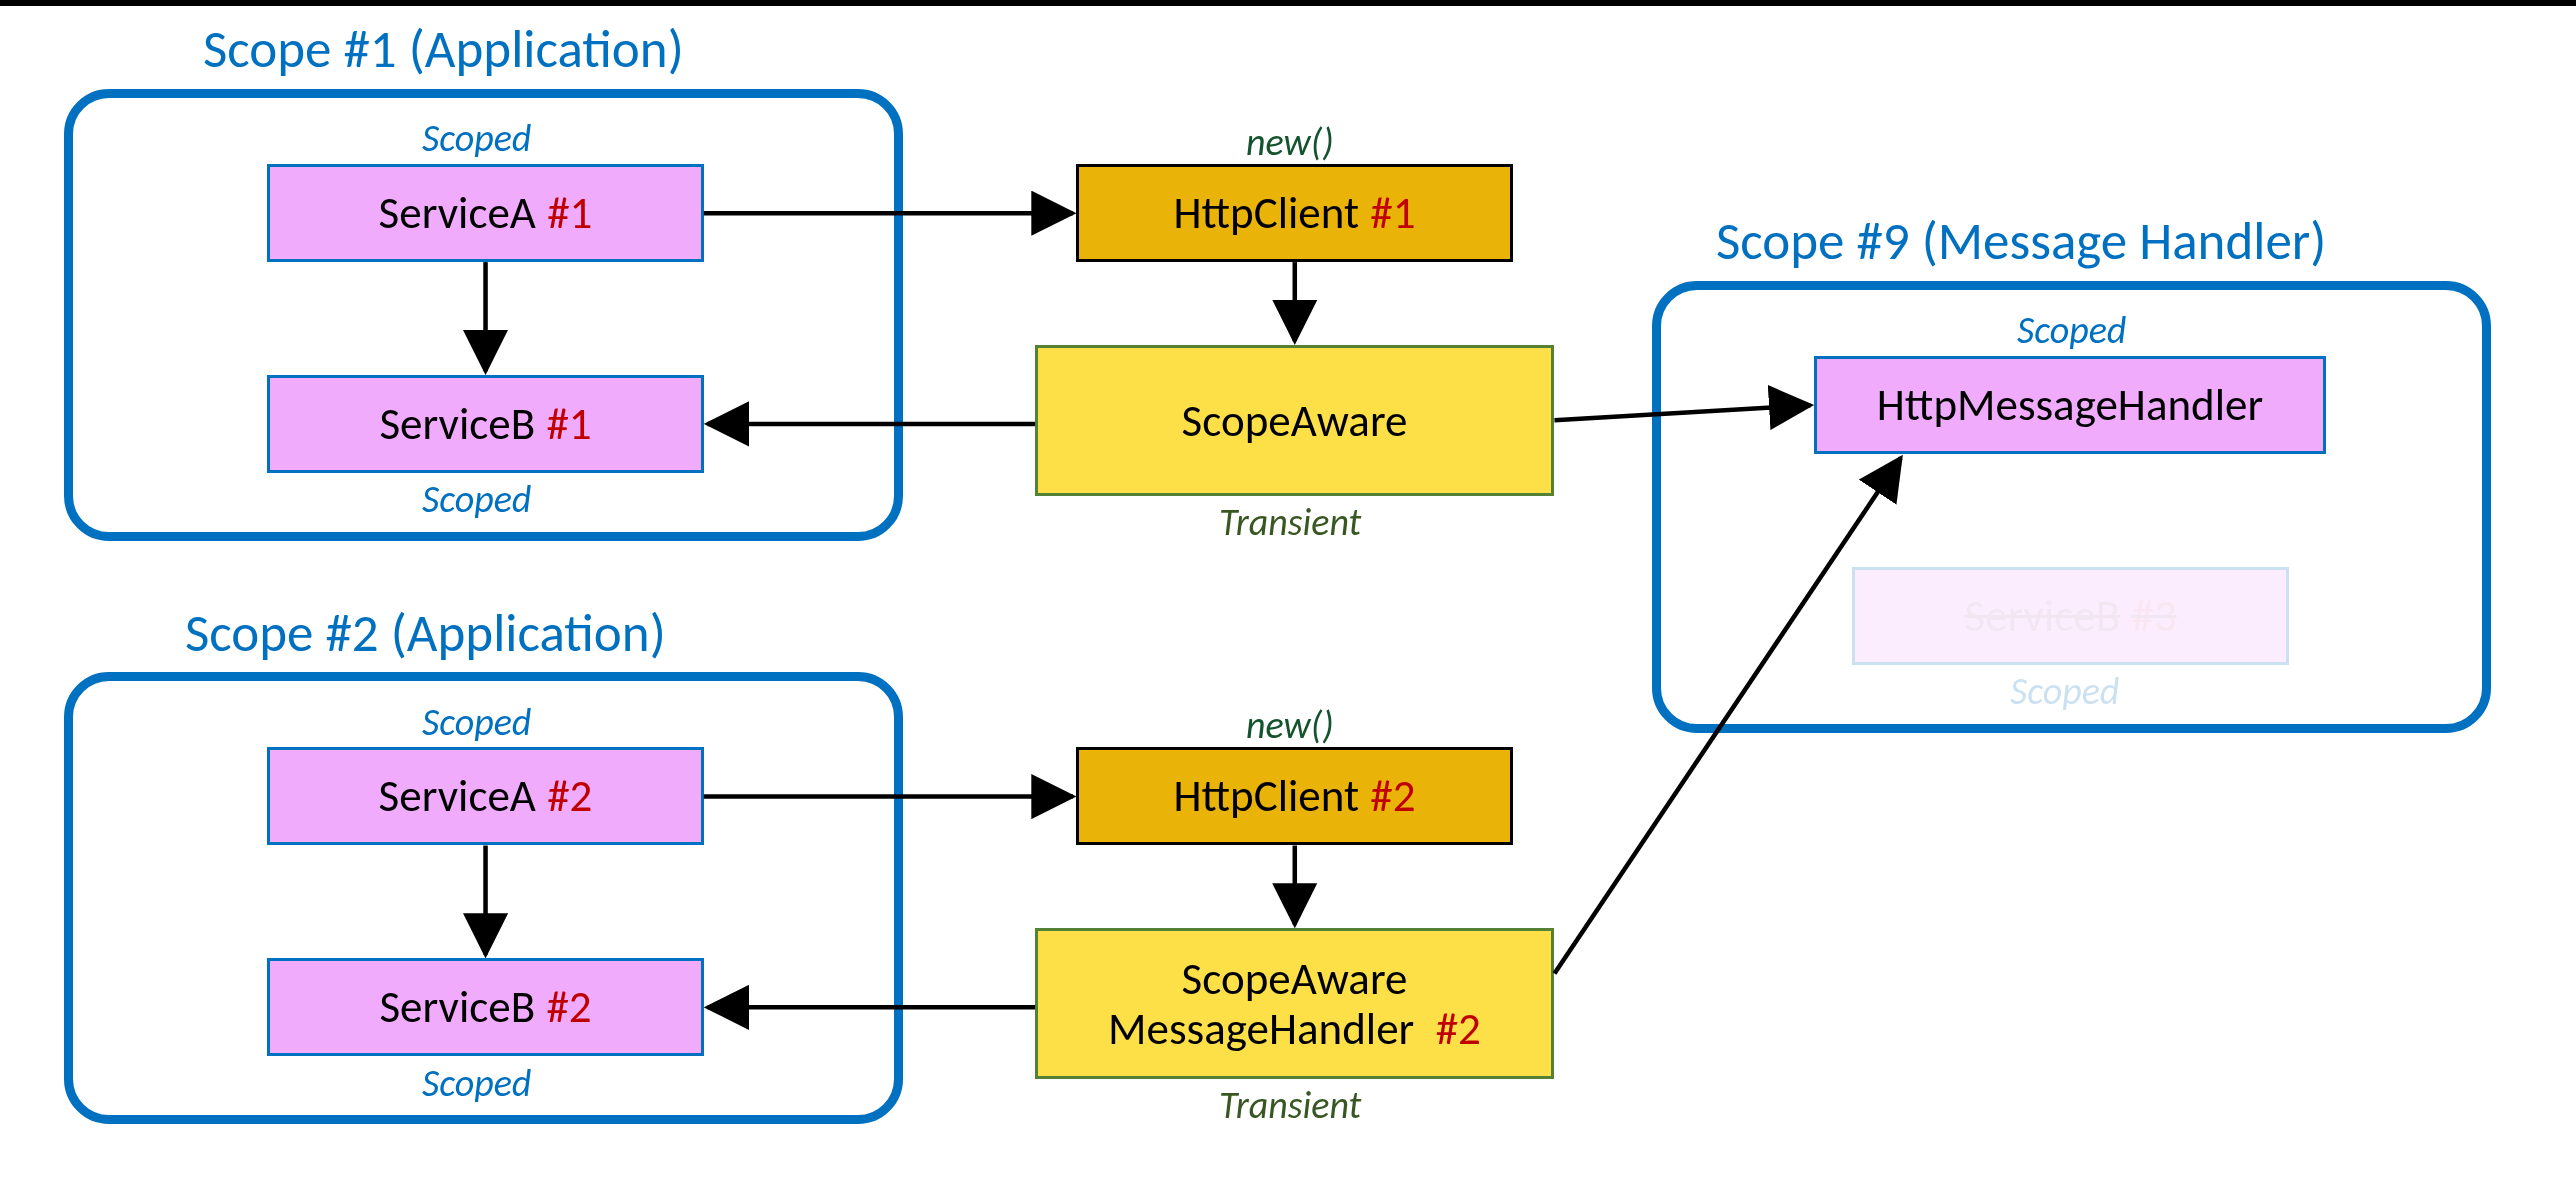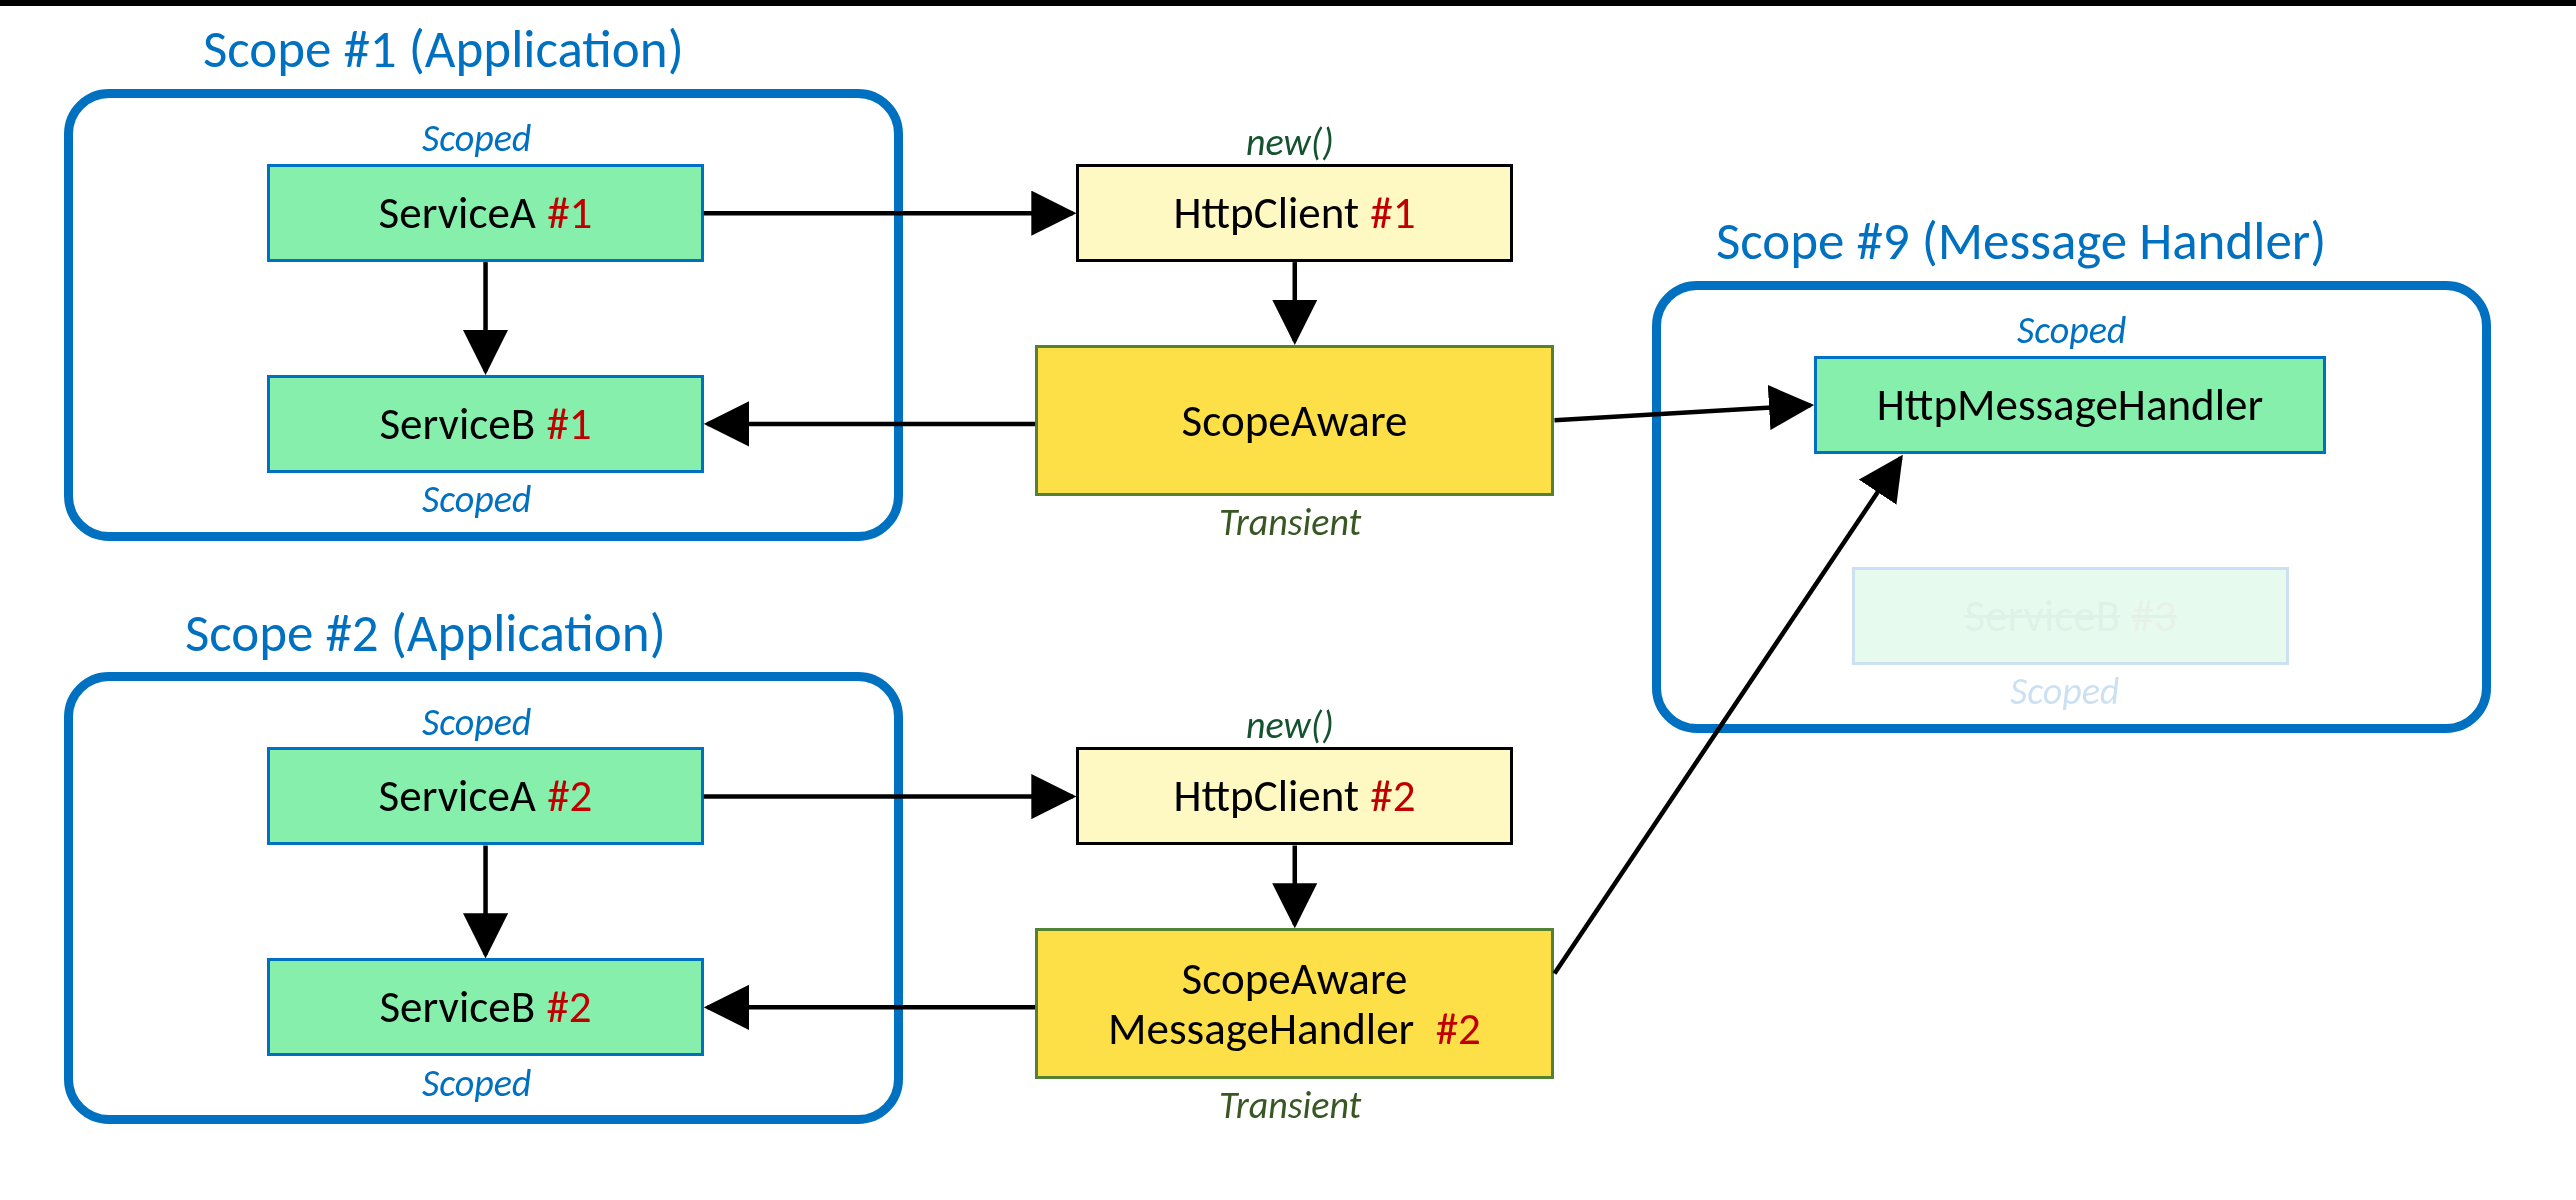--- a/index.html
+++ b/index.html
@@ -46,22 +46,22 @@
     justify-content: center;
     text-align: center;
     font-size: 45px;
     line-height: 1.1;
     box-sizing: border-box;
     padding: 4.5px 7.5px;
   }
   .box .name { color: #000; }
   .box .inst { color: #c00000; padding-left: 0.25em; }
 
-  .blue-box   { background: #86efac; border: 3.8px solid #0070c0; }
-  .grey-box   { background: #fef9c3; border: 3.8px solid #000;    }
+  .blue-box   { background: #f0abfc; border: 3.8px solid #0070c0; }
+  .grey-box   { background: #eab308; border: 3.8px solid #000;    }
   .green-box  { background: #fde047; border: 3.8px solid #548235; }
 
   .lifetime {
     position: absolute;
     font-size: 38px;
     font-style: italic;
     white-space: nowrap;
   }
   .lt-blue  { color: #0070c0; }
   .lt-green { color: #385723; }

